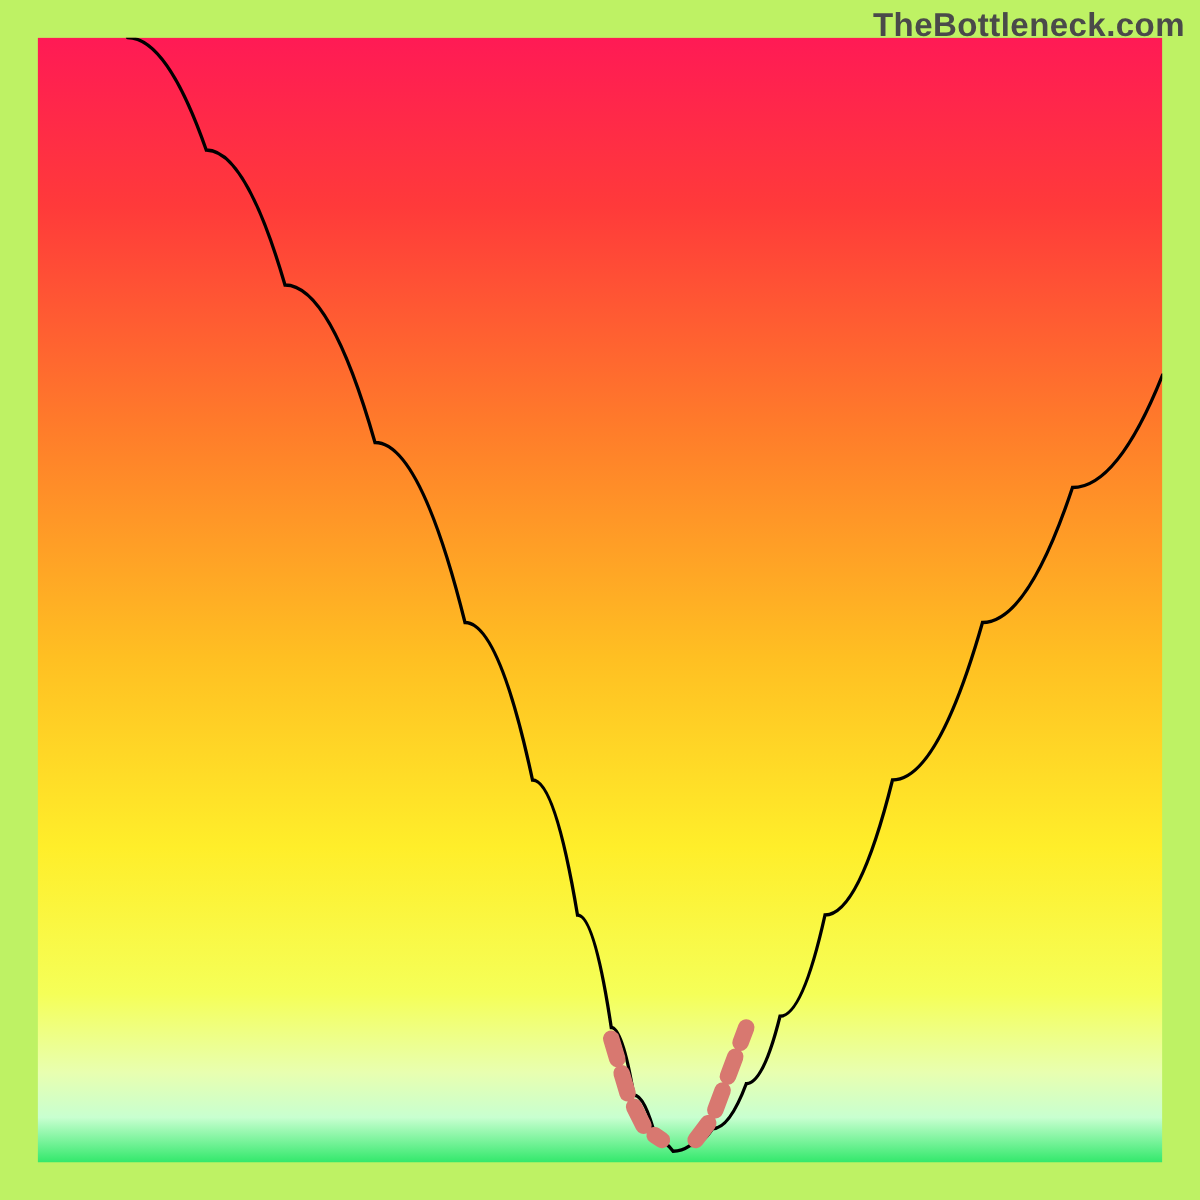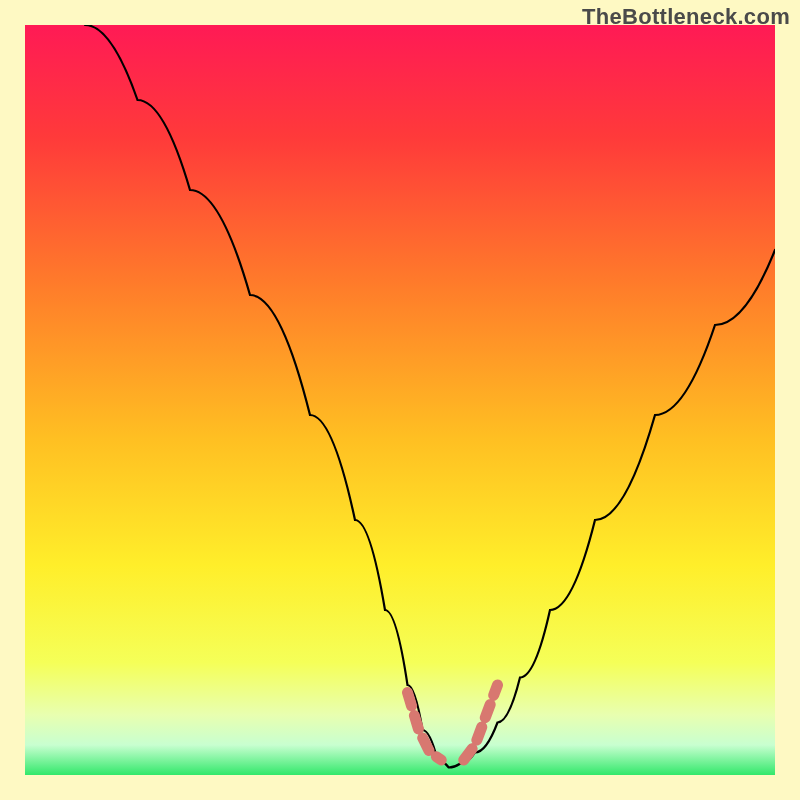--- a/index.html
+++ b/index.html
@@ -8,21 +8,21 @@
     width: 800px;
     height: 800px;
     background: #000;
     font-family: Arial, Helvetica, sans-serif;
     overflow: hidden;
   }
   .frame {
     position: relative;
     width: 800px;
     height: 800px;
-    background: #fef9c3;
+    background: #bef264;
   }
   .watermark {
     position: absolute;
     top: 4px;
     right: 10px;
     color: #4a4a4a;
     font-size: 22px;
     font-weight: bold;
     letter-spacing: 0.3px;
     z-index: 10;

